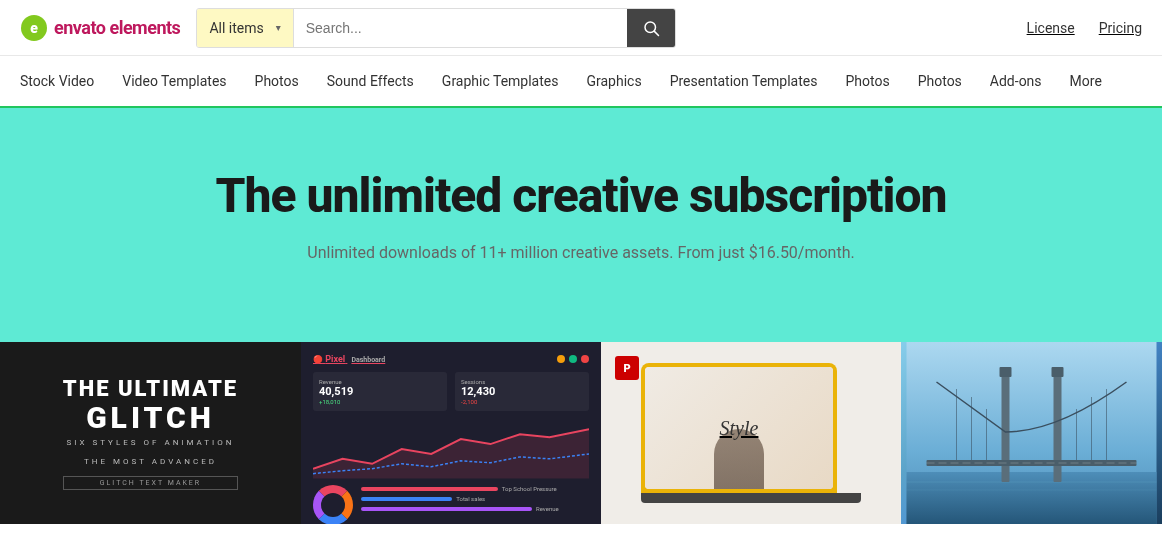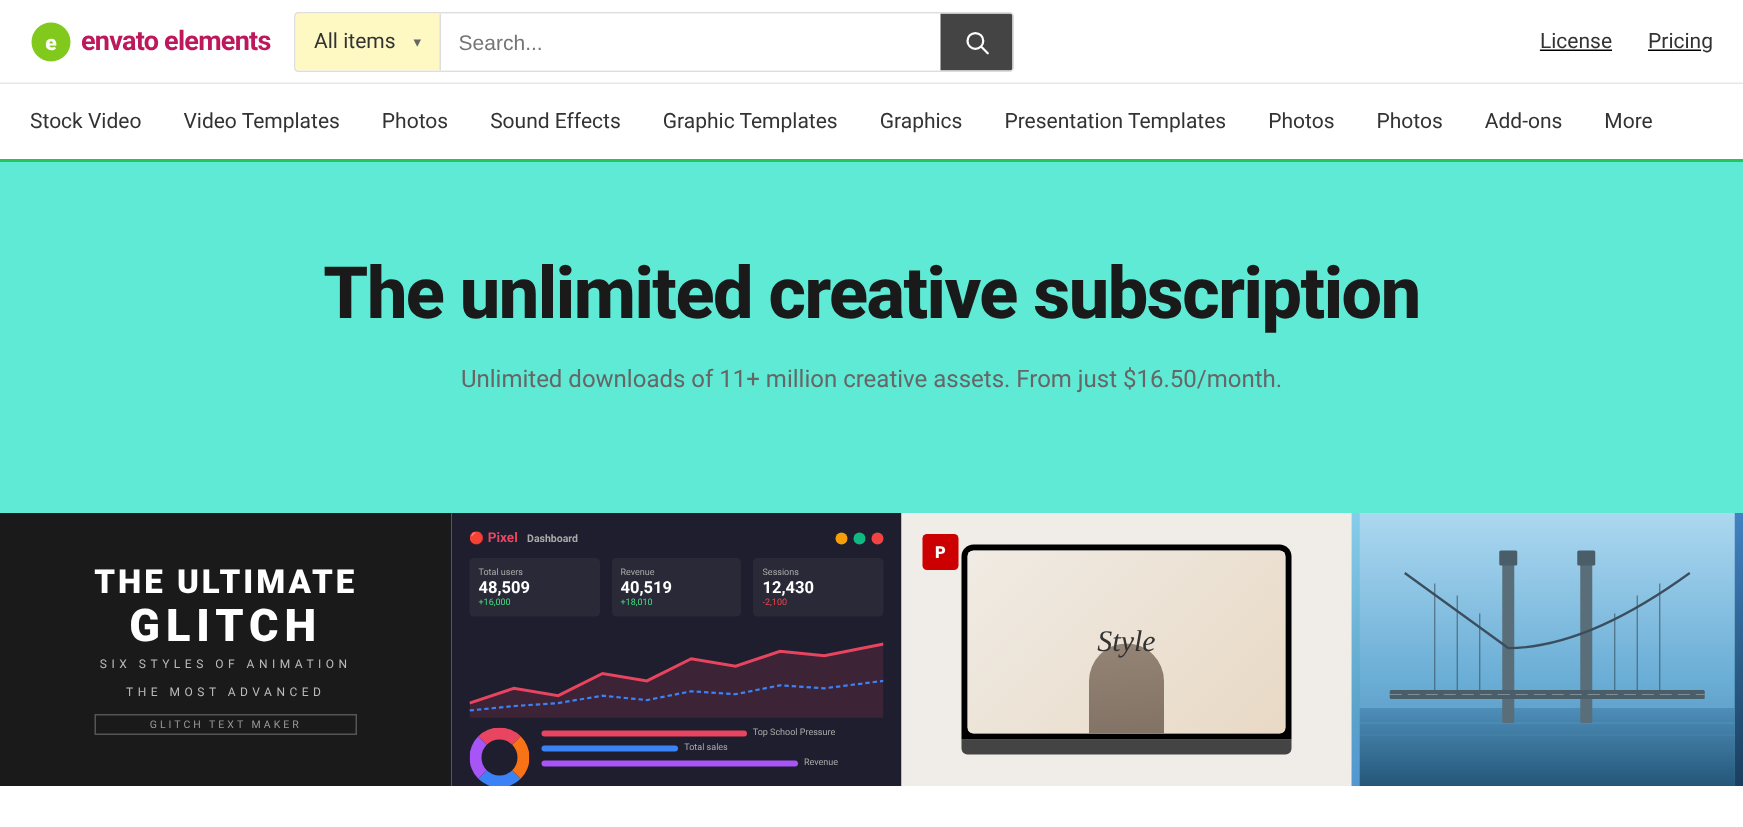--- a/index.html
+++ b/index.html
@@ -246,20 +246,21 @@
       display: flex;
       justify-content: space-between;
       align-items: center;
       margin-bottom: 8px;
     }
 
     .dashboard-brand {
       font-size: 9px;
       color: #e94560;
       font-weight: 700;
+      text-decoration: underline;
     }
 
     .dash-controls {
       display: flex;
       gap: 4px;
     }
 
     .dash-ctrl {
       width: 8px;
       height: 8px;
@@ -378,26 +379,27 @@
 
     .laptop-wrapper {
       display: flex;
       align-items: center;
       justify-content: center;
       width: 100%;
       height: 100%;
     }
 
     .laptop {
-      width: 220px;
+      width: 196px;
       height: 130px;
-      background: #000000;
+      background: #eab308;
       border-radius: 8px 8px 0 0;
       padding: 4px;
       position: relative;
+      text-decoration: underline;
     }
 
     .laptop-screen {
       width: 100%;
       height: 100%;
       background: #f5f0eb;
       border-radius: 4px;
       display: flex;
       flex-direction: column;
       align-items: center;
@@ -537,25 +539,20 @@
         <span>Pixel</span>
         <span style="color:#aaa; font-size:7px; margin-left:4px;">Dashboard</span>
       </span>
       <div class="dash-controls">
         <div class="dash-ctrl" style="background:#f59e0b;"></div>
         <div class="dash-ctrl" style="background:#10b981;"></div>
         <div class="dash-ctrl" style="background:#ef4444;"></div>
       </div>
     </div>
     <div class="dashboard-stats">
-      <div class="stat-box">
-        <div class="stat-label">Total users</div>
-        <div class="stat-value">48,509</div>
-        <div class="stat-change">+16,000</div>
-      </div>
       <div class="stat-box">
         <div class="stat-label">Revenue</div>
         <div class="stat-value">40,519</div>
         <div class="stat-change">+18,010</div>
       </div>
       <div class="stat-box">
         <div class="stat-label">Sessions</div>
         <div class="stat-value">12,430</div>
         <div class="stat-change" style="color:#ef4444;">-2,100</div>
       </div>

